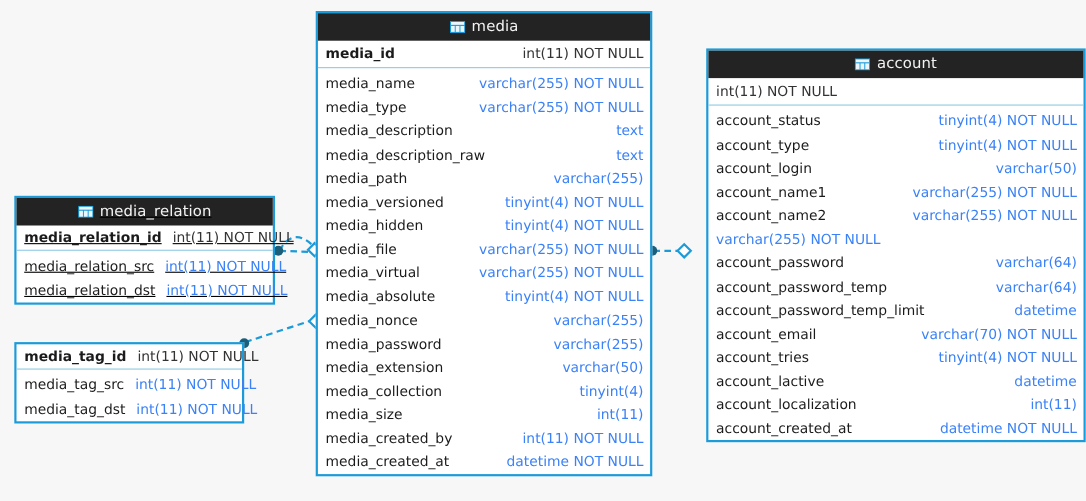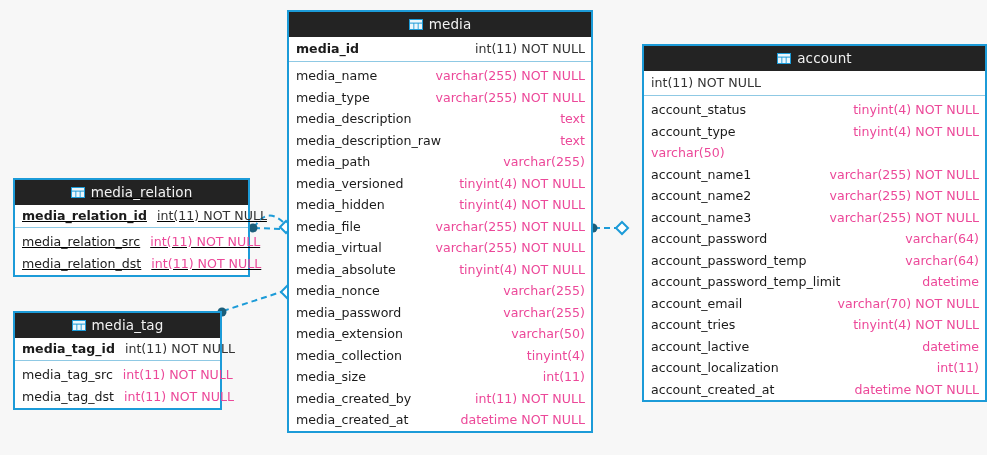--- a/index.html
+++ b/index.html
@@ -81,21 +81,21 @@
     line-height: 24px;
   }
   .attr .col-name {
     font-weight: normal;
     padding-right: 10px;
   }
   .pk-row .attr .col-name {
     font-weight: bold;
   }
   .attr .col-type {
-    color: #ec4899;
+    color: #3b82f6;
     text-align: right;
   }
   .pk-row .attr .col-type {
     color: #333333;
   }
 
   
   .compact .attr {
     font-size: 12.6px;
     line-height: 22px;
@@ -240,32 +240,32 @@
     <div class="attr-list">
       <div class="attr">
           <span class="col-name">account_status</span>
           <span class="col-type">tinyint(4) NOT NULL</span>
         </div>
       <div class="attr">
           <span class="col-name">account_type</span>
           <span class="col-type">tinyint(4) NOT NULL</span>
         </div>
       <div class="attr">
+          <span class="col-name">account_login</span>
           <span class="col-type">varchar(50)</span>
         </div>
       <div class="attr">
           <span class="col-name">account_name1</span>
           <span class="col-type">varchar(255) NOT NULL</span>
         </div>
       <div class="attr">
           <span class="col-name">account_name2</span>
           <span class="col-type">varchar(255) NOT NULL</span>
         </div>
       <div class="attr">
-          <span class="col-name">account_name3</span>
           <span class="col-type">varchar(255) NOT NULL</span>
         </div>
       <div class="attr">
           <span class="col-name">account_password</span>
           <span class="col-type">varchar(64)</span>
         </div>
       <div class="attr">
           <span class="col-name">account_password_temp</span>
           <span class="col-type">varchar(64)</span>
         </div>
@@ -321,32 +321,20 @@
           <span class="col-type">int(11) NOT NULL</span>
         </div>
       <div class="attr">
           <span class="col-name">media_relation_dst</span>
           <span class="col-type">int(11) NOT NULL</span>
         </div>
     </div>
   </div>
 
   <div class="entity compact" id="entity-media-tag" style="left:13px; top:311px; width:209px;">
-    <div class="entity-header">
-      <span class="table-icon">
-        <svg width="14" height="11" viewBox="0 0 14 11">
-          <rect x="0" y="0" width="14" height="11" fill="#1c9bd8"></rect>
-          <rect x="1" y="1" width="12" height="2.6" fill="#eaf6fc"></rect>
-          <rect x="1" y="4.6" width="3.4" height="5.4" fill="#eaf6fc"></rect>
-          <rect x="5.3" y="4.6" width="3.4" height="5.4" fill="#eaf6fc"></rect>
-          <rect x="9.6" y="4.6" width="3.4" height="5.4" fill="#eaf6fc"></rect>
-        </svg>
-      </span>
-      <span class="title-text">media_tag</span>
-    </div>
     <div class="pk-row">
       <div class="attr">
         <span class="col-name">media_tag_id</span>
         <span class="col-type">int(11) NOT NULL</span>
       </div>
     </div>
     <div class="attr-list">
       <div class="attr">
           <span class="col-name">media_tag_src</span>
           <span class="col-type">int(11) NOT NULL</span>

